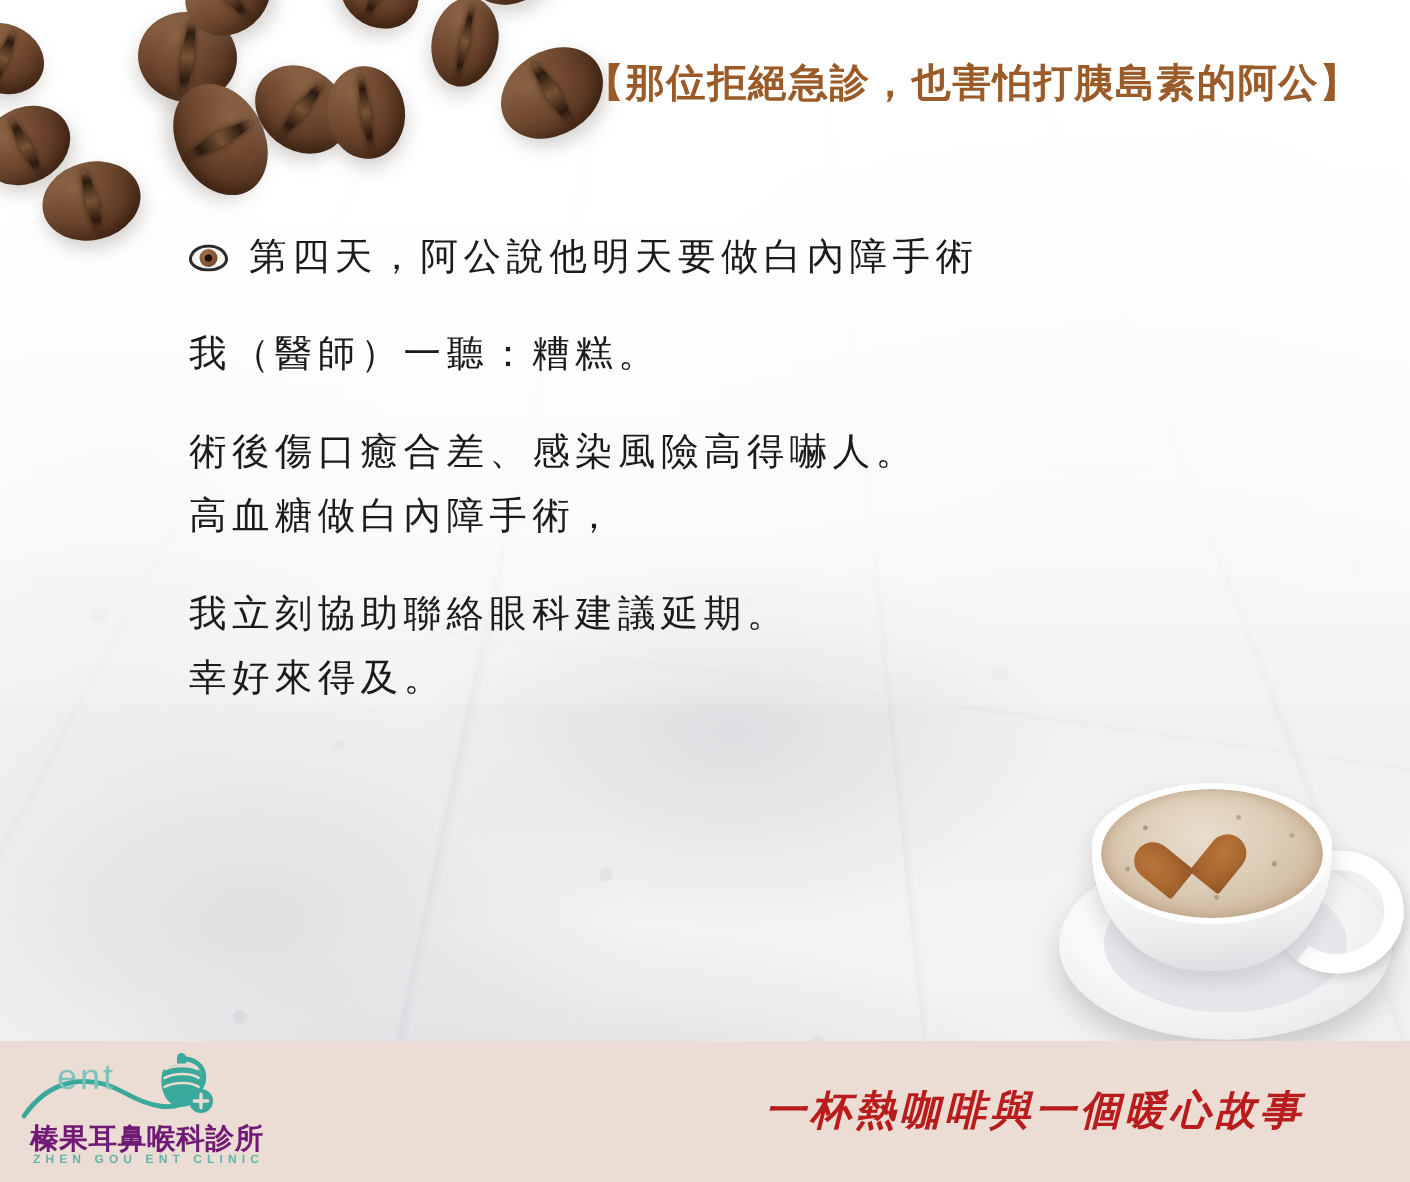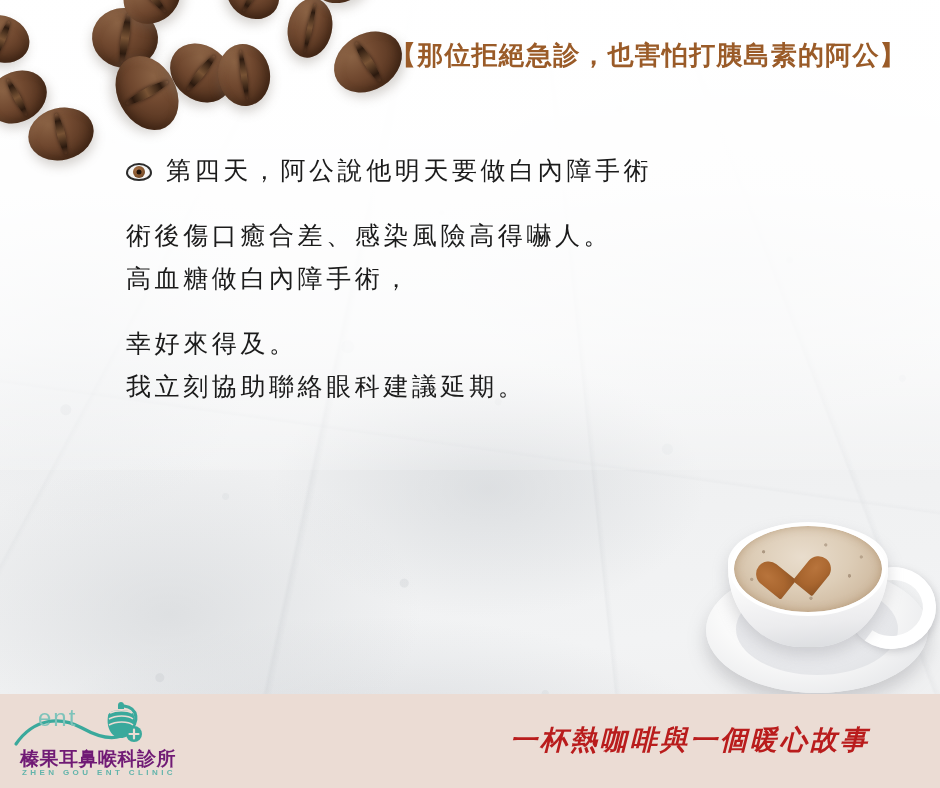--- a/index.html
+++ b/index.html
@@ -296,29 +296,32 @@
   </div>
 
   <div class="title">【那位拒絕急診，也害怕打胰島素的阿公】</div>
 
   <div class="body-block">
 
     <p class="para">
       <span class="line"><span class="eye-icon"></span><span>第四天，阿公說他明天要做白內障手術</span></span>
     </p>
 
+    <p class="para">
+      <span class="line">我（醫師）一聽：糟糕。</span>
+    </p>
 
     <p class="para">
       <span class="line">術後傷口癒合差、感染風險高得嚇人。</span>
       <span class="line">高血糖做白內障手術，</span>
     </p>
 
     <p class="para">
+      <span class="line">我立刻協助聯絡眼科建議延期。</span>
       <span class="line">幸好來得及。</span>
-      <span class="line">我立刻協助聯絡眼科建議延期。</span>
     </p>
 
   </div>
 
   <div class="footer">
 
     <div class="logo">
       <svg class="logo-mark" viewBox="0 0 156 52" xmlns="http://www.w3.org/2000/svg">
 
         <path d="M4 46 C 22 20, 48 18, 70 30 C 88 40, 104 44, 116 34 C 128 24, 126 10, 112 8" fill="none" stroke="#3aa99c" stroke-width="3.2" stroke-linecap="round"></path>

